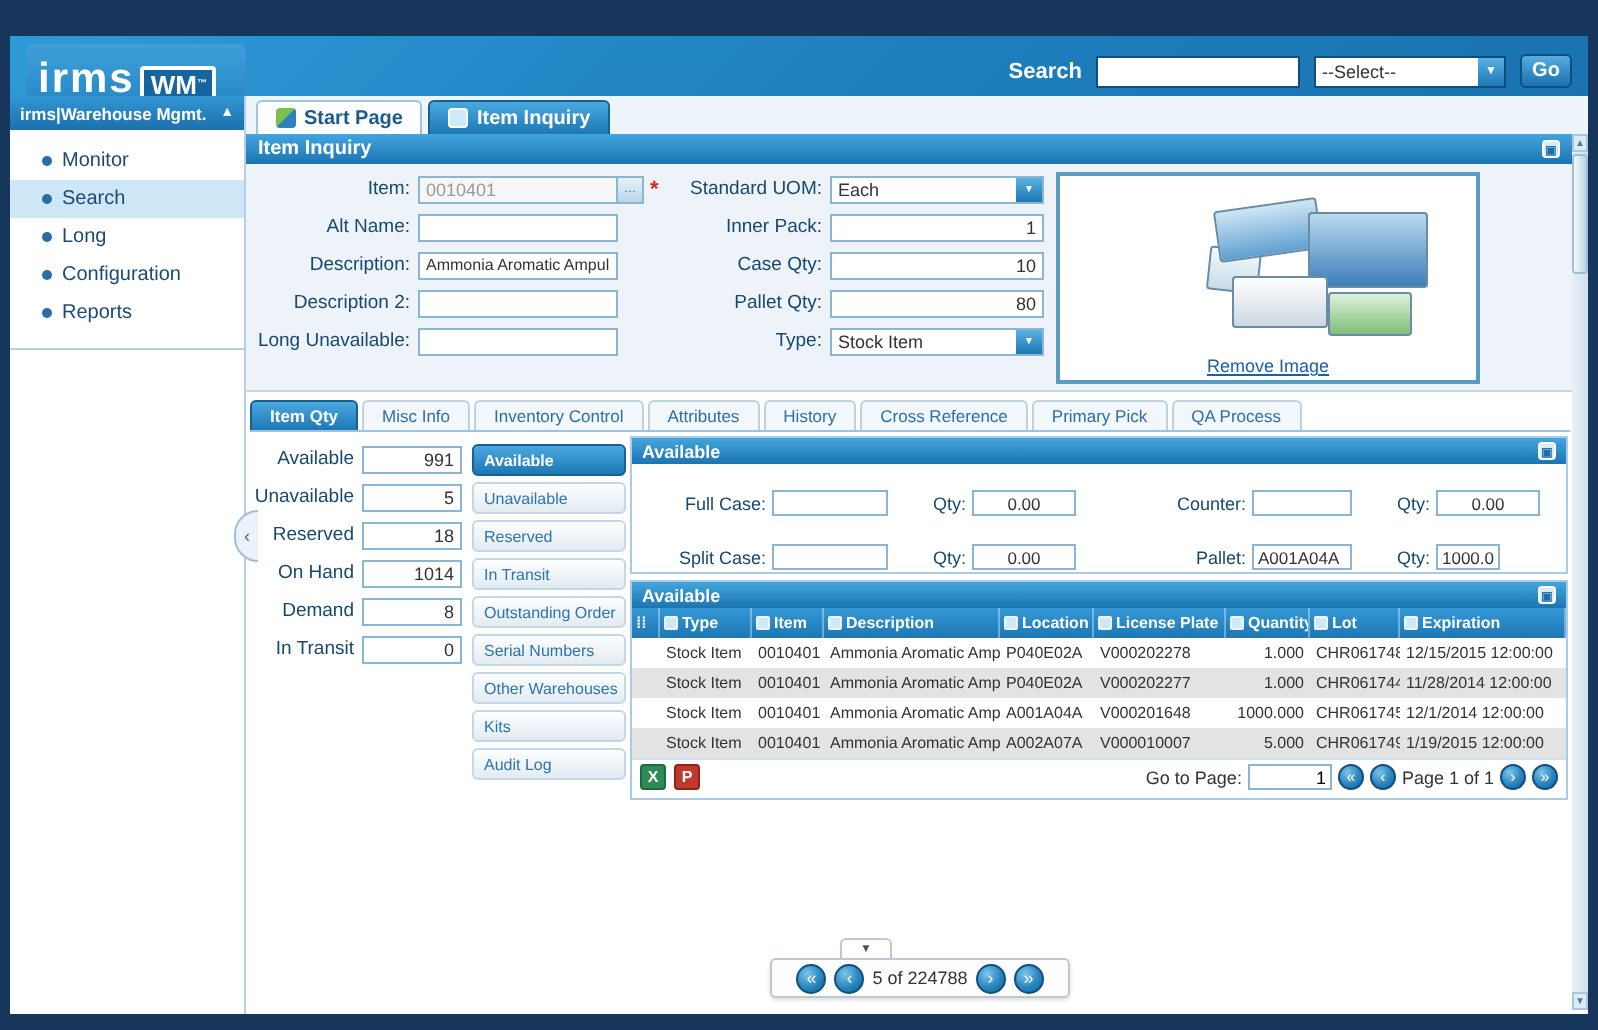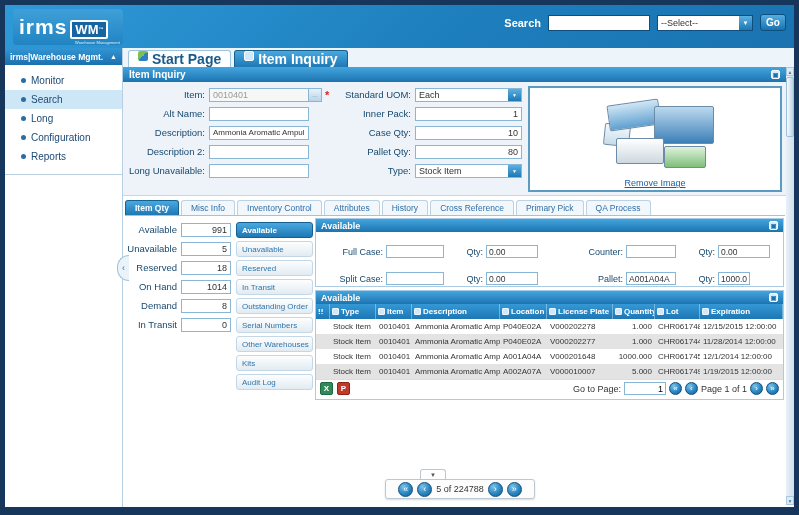--- a/index.html
+++ b/index.html
@@ -1,21 +1,21 @@
 <!DOCTYPE html>
 <html><head>
 <meta charset="utf-8">
 <style>
   *{box-sizing:border-box;margin:0;padding:0}
   html,body{width:799px;height:515px}
   body{position:relative;background:#16365c;font-family:"Liberation Sans",sans-serif;overflow:hidden}
   .abs{position:absolute}
 
   
-  .topbar{left:5px;top:5px;width:789px;height:43px;background:linear-gradient(135deg,#2f9ad8 0%,#1e7fbe 55%,#1a73b0 100%)}
+  .topbar{left:5px;top:18px;width:789px;height:30px;background:linear-gradient(135deg,#2f9ad8 0%,#1e7fbe 55%,#1a73b0 100%)}
   .logo-patch{position:absolute;left:8px;top:4px;width:110px;height:36px;background:linear-gradient(#3fa0d8,#2184c2);border-radius:4px;display:flex;align-items:center;padding-left:6px}
   .logo-text{color:#fff;font-weight:bold;font-size:21px;letter-spacing:1px}
   .logo-badge{margin-left:3px;background:#1565a0;border:2px solid #fff;border-radius:2px;color:#fff;font-weight:bold;font-size:13px;padding:0 3px;line-height:15px;position:relative;top:2px}
   .logo-tm{color:#fff;font-size:5px;vertical-align:top}
   .logo-sub{position:absolute;left:62px;top:31px;color:#dceefc;font-size:4px;white-space:nowrap}
   .searchgrp{position:absolute;right:8px;top:9px;display:flex;align-items:center;gap:7px}
   .search-label{color:#fff;font-weight:bold;font-size:11px}
   .tb-input{width:102px;height:16px;border:1px solid #0f4e7d;background:#fff;font-size:10px;padding:0 3px;font-family:"Liberation Sans",sans-serif}
   .tb-select{width:96px;height:16px;background:#fff;border:1px solid #0f4e7d;display:flex;align-items:center;justify-content:space-between;font-size:9px;color:#333;padding-left:3px;cursor:pointer}
   .tb-select .dd-btn{width:13px;height:100%;background:linear-gradient(#5cb0e2,#1d78b4);color:#fff;font-size:6px;display:flex;align-items:center;justify-content:center}
@@ -29,21 +29,21 @@
   .side-item{height:19px;display:flex;align-items:center;gap:5px;padding-left:16px;font-size:10px;color:#1c4a73;cursor:pointer}
   .side-item.active{background:#cde7f7}
   .bullet{width:5px;height:5px;border-radius:50%;background:#2a6da5;display:inline-block}
   .side-div{border-top:1px solid #b9cfe0;margin-top:8px}
   .side-collapse{left:117px;top:255px;width:12px;height:26px;background:#e9f3f9;border:1px solid #9cc2da;border-right:none;border-radius:13px 0 0 13px;display:flex;align-items:center;justify-content:center;font-size:9px;color:#2a6da5;cursor:pointer;z-index:5}
 
   
   .content{left:123px;top:48px;width:671px;height:459px;background:#fff}
 
   .wtabs{position:absolute;left:0;top:0;width:100%;height:19px;background:#eef5fa;display:flex;align-items:flex-end;padding-left:5px;gap:3px}
-  .wtab{height:17px;display:flex;gap:4px;padding:0 9px;font-size:14px;font-weight:bold;border-radius:3px 3px 0 0;cursor:pointer}
+  .wtab{height:17px;display:flex;align-items:center;gap:4px;padding:0 9px;font-size:10px;font-weight:bold;border-radius:3px 3px 0 0;cursor:pointer}
   .wtab.inactive{background:#fdfeff;border:1px solid #9ec6e0;border-bottom:none;color:#1c5a8a}
   .wtab.active{background:linear-gradient(#4aa8e0,#1d78b4);border:1px solid #15618f;border-bottom:none;color:#fff}
   .wtab-icon{width:10px;height:10px;border-radius:2px;display:inline-block}
   .wtab-icon.start{background:linear-gradient(135deg,#7cc14f 50%,#2f7fc0 50%)}
   .wtab-icon.inquiry{background:#cfe9fa;border:1px solid #fff}
 
   .panel-header{position:absolute;left:0;top:19px;width:663px;height:15px;background:linear-gradient(#44a5de,#1b74b0);color:#fff;font-weight:bold;font-size:10px;display:flex;align-items:center;justify-content:space-between;padding:0 6px}
   .ph-icon{width:9px;height:9px;background:#d8ecf8;border:1px solid #fff;border-radius:2px;font-size:6px;color:#1b6fae;display:flex;align-items:center;justify-content:center;cursor:pointer}
 
   
@@ -57,21 +57,21 @@
   .finput.w100{width:100px}
   .finput.w107{width:107px;text-align:right}
   .finput.disabled{color:#9a9a9a;background:#f7f7f7}
   .lookup-btn{width:13px;height:14px;background:linear-gradient(#e8f2fa,#b9d4e8);border:1px solid #8ab6d6;border-left:none;font-size:6px;color:#33708f;display:flex;align-items:center;justify-content:center;cursor:pointer}
   .req{color:#d22;font-size:11px;font-weight:bold;margin-left:3px}
   .dd{width:107px;height:14px;border:1px solid #8ab6d6;background:#fff;display:flex;align-items:center;justify-content:space-between;font-size:9px;color:#333;padding-left:3px;cursor:pointer}
   .dd .dd-btn{width:13px;height:100%;background:linear-gradient(#5cb0e2,#1d78b4);color:#fff;font-size:5px;display:flex;align-items:center;justify-content:center}
   .cb{width:11px;height:11px;border:1px solid #7aa8c8;background:#fff;font-size:9px;color:#2a6da5;display:flex;align-items:center;justify-content:center;cursor:pointer}
 
   
-  .imgpanel{position:absolute;left:405px;top:4px;width:254px;height:106px;background:#fff;border:2px solid #5a9bc0;display:flex;flex-direction:column;align-items:center;justify-content:flex-end;padding-bottom:2px}
+  .imgpanel{position:absolute;left:405px;top:4px;width:212px;height:106px;background:#fff;border:2px solid #5a9bc0;display:flex;flex-direction:column;align-items:center;justify-content:flex-end;padding-bottom:2px}
   .product{position:absolute;left:72px;top:6px;width:116px;height:80px}
   .pbox{position:absolute;border:1px solid #6b8ba6;border-radius:2px}
   .pbox.b1{left:6px;top:8px;width:52px;height:26px;background:linear-gradient(#cfe6f5,#5f9fd0);transform:rotate(-8deg)}
   .pbox.b2{left:52px;top:12px;width:60px;height:38px;background:linear-gradient(#bcd9ee,#3c7fb8)}
   .pbox.b3{left:62px;top:52px;width:42px;height:22px;background:linear-gradient(#dff1dc,#7fbf7a)}
   .pbox.b4{left:14px;top:44px;width:48px;height:26px;background:linear-gradient(#ffffff,#cdd8e0)}
   .pbox.b5{left:2px;top:30px;width:26px;height:22px;background:linear-gradient(#f4f9fc,#c6dcea);transform:rotate(6deg)}
   .remove-link{font-size:9px;color:#1a5fa8;text-decoration:underline;cursor:pointer}
 
   
@@ -94,21 +94,21 @@
 
   
   .apanel{position:absolute;left:192px;width:469px;border:1px solid #a9cce4;background:#fff}
   .apanel.p1{top:170px;height:69px}
   .apanel.p2{top:242px;height:110px}
   .ap-head{height:13px;background:linear-gradient(#44a5de,#1b74b0);color:#fff;font-weight:bold;font-size:9px;display:flex;align-items:center;justify-content:space-between;padding:0 5px}
   .ap-body{position:relative}
   .arow{display:flex;align-items:center;height:15px;margin-top:12px}
   .alabel{font-size:9px;color:#17496f;text-align:right;padding-right:3px}
   .ainput{height:13px;border:1px solid #8ab6d6;background:#fff;font-size:8.5px;color:#333;padding:0 2px;font-family:"Liberation Sans",sans-serif}
-  .ainput.num{text-align:left}
+  .ainput.num{text-align:center}
 
   
   .tbl{width:100%}
   .thead{display:flex;height:15px;background:linear-gradient(#3598d6,#1d77b4);color:#fff;font-size:8px;font-weight:bold;align-items:center}
   .hc{display:flex;align-items:center;gap:2px;padding-left:2px;overflow:hidden;white-space:nowrap;height:100%;border-right:1px solid rgba(255,255,255,.35)}
   .hicon{width:7px;height:7px;background:#cfe9fa;border:1px solid #eaf5fc;border-radius:1px;flex:none}
   .trow{display:flex;height:15px;align-items:center;font-size:8px;color:#333}
   .trow.alt{background:#e3e3e3}
   .tc{padding:0 3px;overflow:hidden;white-space:nowrap;height:100%;display:flex;align-items:center}
   .tc.num{justify-content:flex-end}

